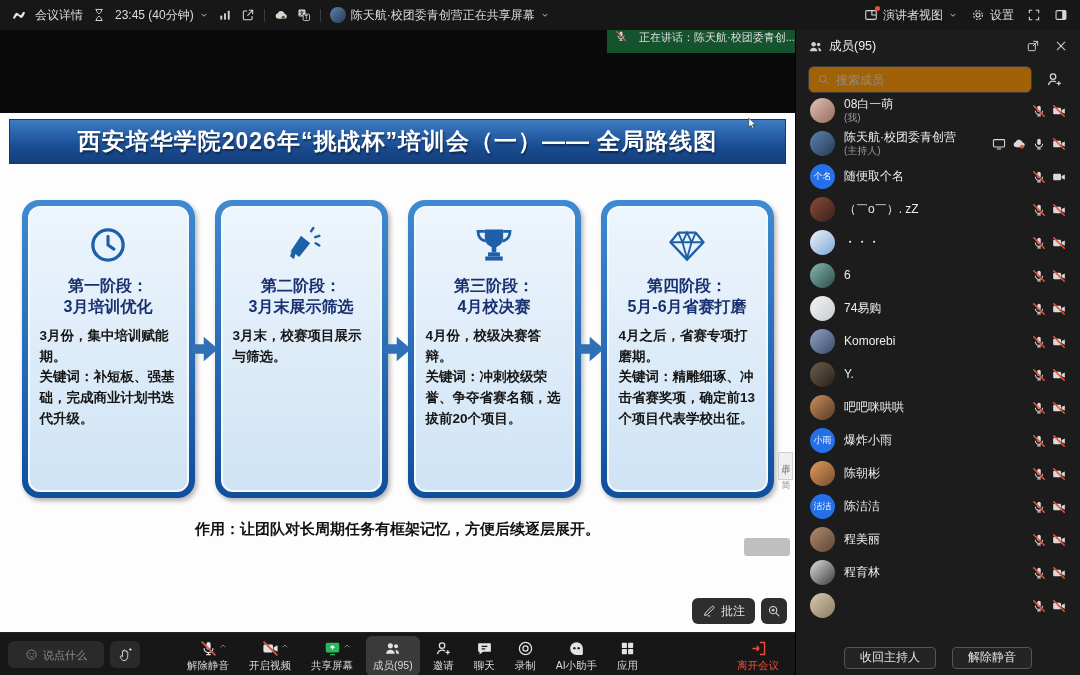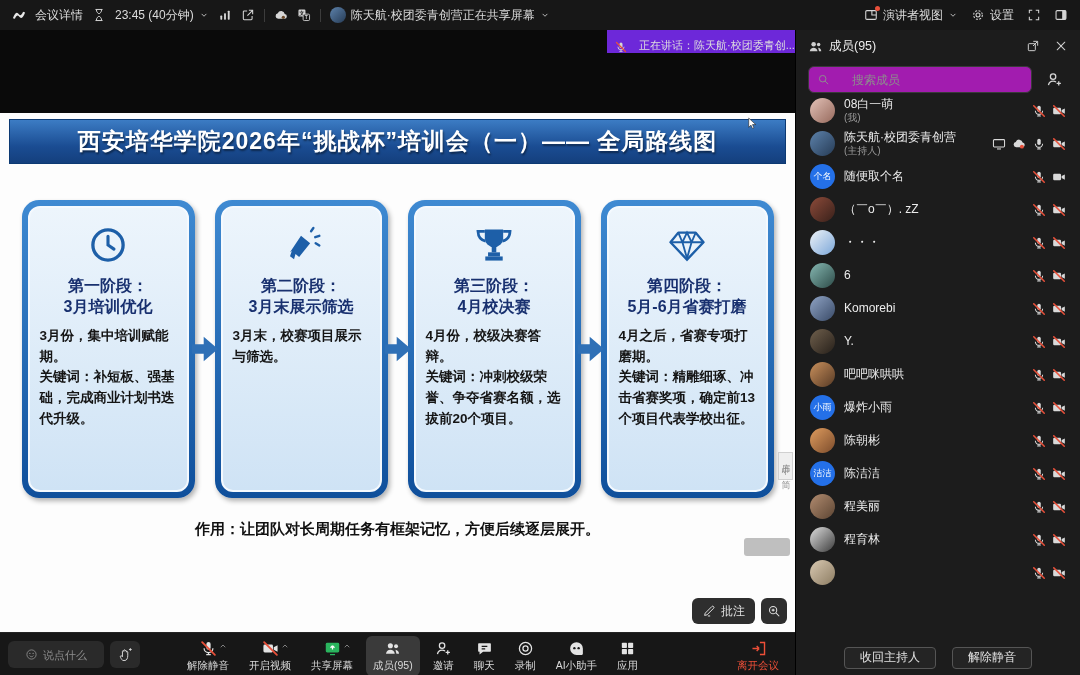--- a/index.html
+++ b/index.html
@@ -16,21 +16,21 @@
 .tb-ic svg{width:14px;height:14px}
 .tb-ic.small svg{width:10px;height:10px}
 .divider{width:1px;height:13px;background:#3c3c3c}
 .tb-group{display:flex;align-items:center;gap:5px}
 .share-avatar{width:16px;height:16px;border-radius:50%;background:linear-gradient(135deg,#5d82ab,#263b55)}
 .reddot-wrap{position:relative}
 .reddot{position:absolute;right:-2px;top:-2px;width:5px;height:5px;border-radius:50%;background:#e8503a}
 
 
 #stage{position:absolute;left:0;top:30px;width:795px;height:602px;background:#0a0a0a}
-#speaking{position:absolute;top:0;right:0;width:188px;height:23px;background:#6d28d9;display:flex;align-items:flex-end;gap:6px;padding:0 8px;font-size:11px;color:#dedede;z-index:6;white-space:nowrap;overflow:hidden}
+#speaking{position:absolute;top:0;right:0;width:188px;height:23px;background:#14532d;display:flex;align-items:flex-start;gap:6px;padding:0 8px;font-size:11px;color:#dedede;z-index:6;white-space:nowrap;overflow:hidden}
 #speaking .tb-ic svg{width:12px;height:12px}
 #speaking .divider{height:11px;background:#4a4a4a}
 
 
 #slide{position:absolute;left:0;top:83px;width:795px;height:540px;background:#fdfdfd;color:#111}
 #banner{margin:6px 9px 0;height:45px;background:linear-gradient(180deg,#3c7cc4,#1a4c92 62%,#143f7d);border:1px solid #0d3a73;display:flex;align-items:center;justify-content:center}
 #slide-title{font-size:23px;font-weight:bold;color:#fff;text-shadow:1px 2px 2px rgba(0,0,0,.45);letter-spacing:1px;white-space:nowrap}
 #cards-row{display:flex;justify-content:center;align-items:stretch;margin-top:36px;padding:0 8px}
 .card{width:173px;height:298px;border-radius:17px;background:linear-gradient(180deg,#3f8ad2,#0f4f9b);box-shadow:2px 3px 5px rgba(0,0,0,.3);padding:6px;flex:0 0 auto}
 .card-in{width:100%;height:100%;border-radius:12px;background:linear-gradient(180deg,#edf5fc,#cfe3f5);border:2px solid #f4f9fe;display:flex;flex-direction:column;align-items:center}
@@ -74,21 +74,21 @@
 
 
 #panel{position:absolute;left:795px;top:30px;width:285px;height:645px;background:#1c1c1c;border-left:1px solid #000;color:#e6e6e6;z-index:25}
 #panel-head{height:32px;display:flex;align-items:center;padding:0 12px;gap:6px;font-size:12.5px}
 #panel-head .ph-title{flex:1;color:#ececec}
 .ph-ic{color:#cfcfcf}
 .ph-ic svg{width:14px;height:14px}
 #panel-head .ph-ic + .ph-ic{margin-left:8px}
 #panel-head .lead svg{width:15px;height:15px}
 #panel-search{display:flex;align-items:center;margin:4px 12px 0;gap:8px}
-.search-box{flex:1;height:27px;background:#a21caf;border:1px solid #3a3a3a;border-radius:6px;display:flex;align-items:center;gap:22px;padding:11px 8px;color:#8d8d8d}
+.search-box{flex:1;height:27px;background:#a16207;border:1px solid #3a3a3a;border-radius:6px;display:flex;align-items:center;gap:6px;padding:11px 8px;color:#8d8d8d}
 .search-box svg{width:13px;height:13px}
 .search-box input{flex:1;min-width:0;background:transparent;border:none;outline:none;font-size:12px;color:#d8d8d8;font-family:"Liberation Sans",sans-serif}
 .search-box input::placeholder{color:#8d8d8d}
 #add-person{width:28px;height:27px;display:flex;align-items:center;justify-content:center;color:#d5d5d5}
 #add-person svg{width:17px;height:17px}
 #member-list{position:absolute;top:64px;left:0;right:0;bottom:0;overflow:hidden}
 .mrow{height:33px;display:flex;align-items:center;padding:0 14px;gap:9px}
 .avatar{width:25px;height:25px;border-radius:50%;flex:0 0 auto}
 .avatar.txt{display:flex;align-items:center;justify-content:center;font-size:9px;color:#fff}
 .mtxt{flex:1;min-width:0}
@@ -669,20 +669,44 @@
           <span>
             <svg viewBox="0 0 24 24">
               <rect x="2" y="6.5" width="13.5" height="11" rx="2" fill="currentColor"></rect>
               <path d="M16.5 10.3l5.5-2.8v9l-5.5-2.8z" fill="currentColor"></path>
               <line x1="3" y1="3" x2="21" y2="21" stroke="#e8503a" stroke-width="2.6" stroke-linecap="round"></line>
             </svg>
           </span>
         </div>
      </div>
       <div class="mrow">
+       <div class="avatar" style="background:linear-gradient(135deg,#f4f4f2,#c6cbd3)"></div>
+       <div class="mtxt">
+         <div class="mname">74易购</div>
+
+       </div>
+       <div class="mics">
+          <span>
+            <svg viewBox="0 0 24 24">
+              <rect x="9" y="2.8" width="6" height="11" rx="3" fill="currentColor"></rect>
+              <path d="M5.8 11.5a6.2 6.2 0 0 0 12.4 0" fill="none" stroke="currentColor" stroke-width="1.8"></path>
+              <path d="M12 17.7v3M8.8 20.7h6.4" stroke="currentColor" stroke-width="1.8"></path>
+              <line x1="3" y1="3" x2="21" y2="21" stroke="#e8503a" stroke-width="2.6" stroke-linecap="round"></line>
+            </svg>
+          </span>
+          <span>
+            <svg viewBox="0 0 24 24">
+              <rect x="2" y="6.5" width="13.5" height="11" rx="2" fill="currentColor"></rect>
+              <path d="M16.5 10.3l5.5-2.8v9l-5.5-2.8z" fill="currentColor"></path>
+              <line x1="3" y1="3" x2="21" y2="21" stroke="#e8503a" stroke-width="2.6" stroke-linecap="round"></line>
+            </svg>
+          </span>
+        </div>
+     </div>
+      <div class="mrow">
        <div class="avatar" style="background:linear-gradient(135deg,#90a4c5,#394a67)"></div>
        <div class="mtxt">
          <div class="mname">Komorebi</div>
 
        </div>
        <div class="mics">
           <span>
             <svg viewBox="0 0 24 24">
               <rect x="9" y="2.8" width="6" height="11" rx="3" fill="currentColor"></rect>
               <path d="M5.8 11.5a6.2 6.2 0 0 0 12.4 0" fill="none" stroke="currentColor" stroke-width="1.8"></path>

